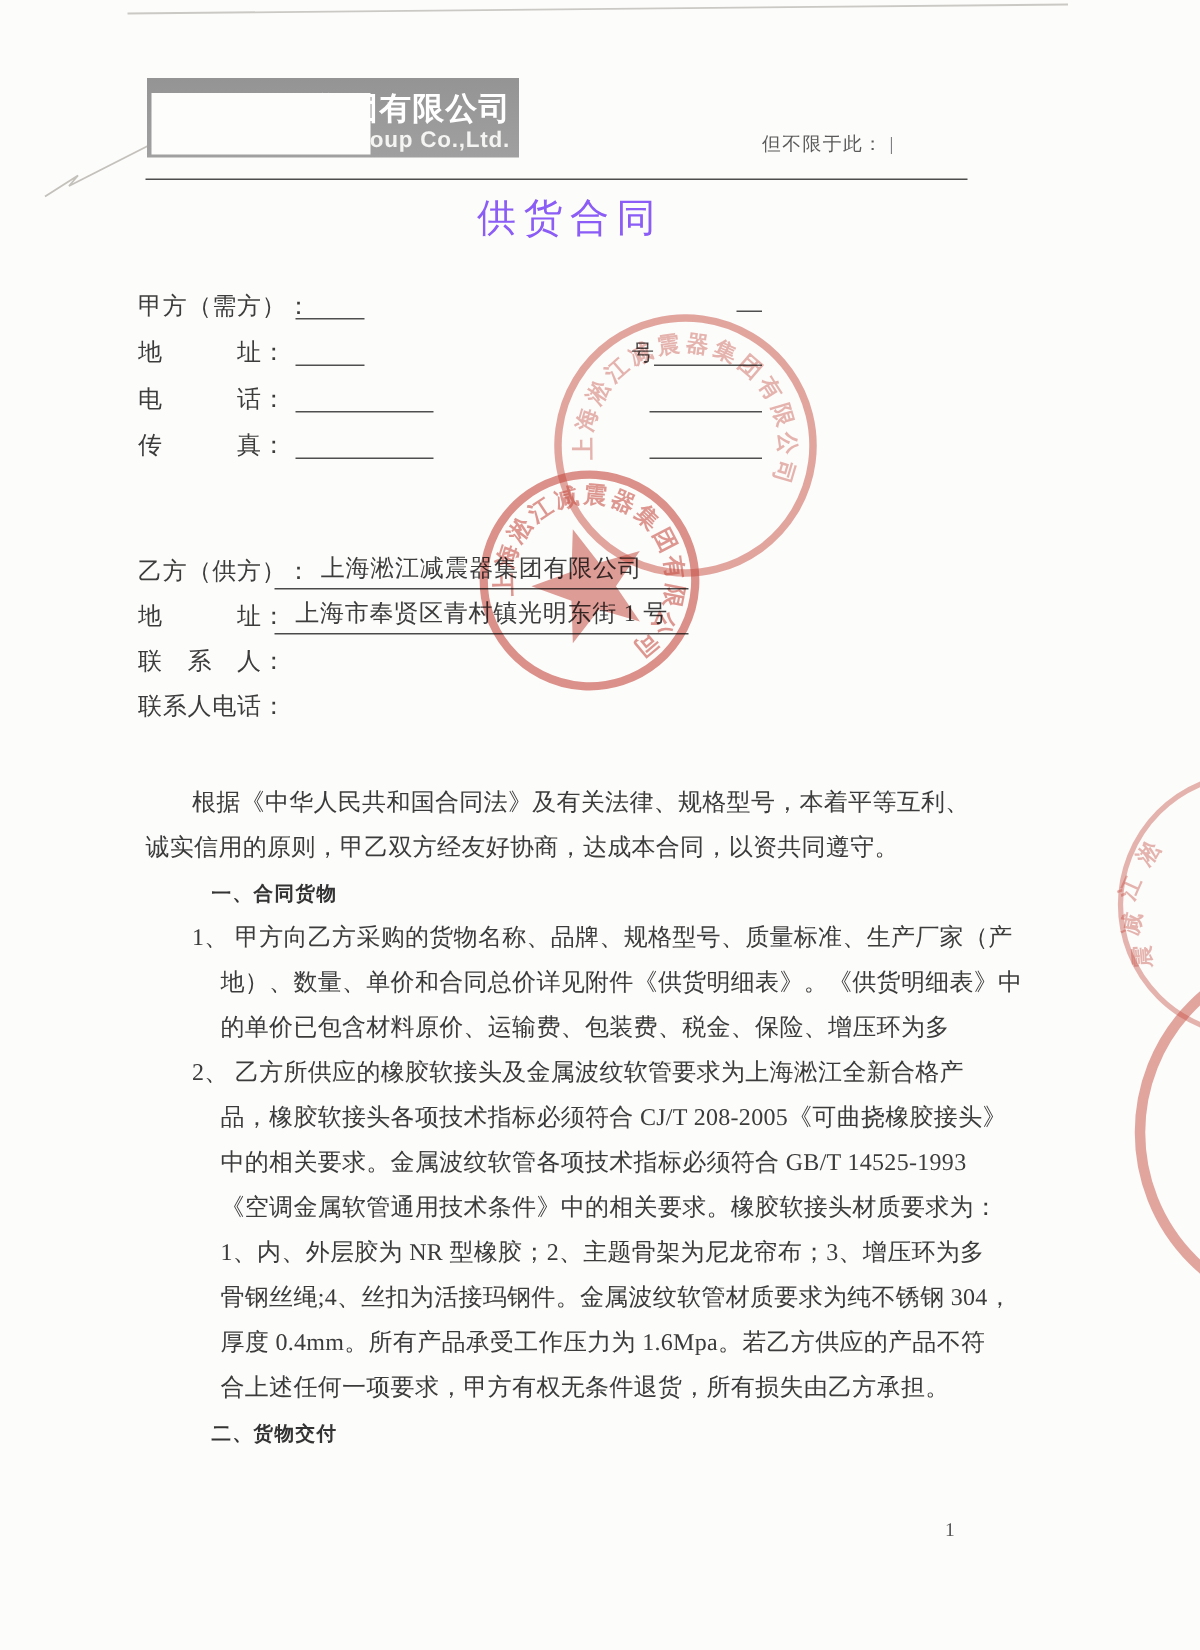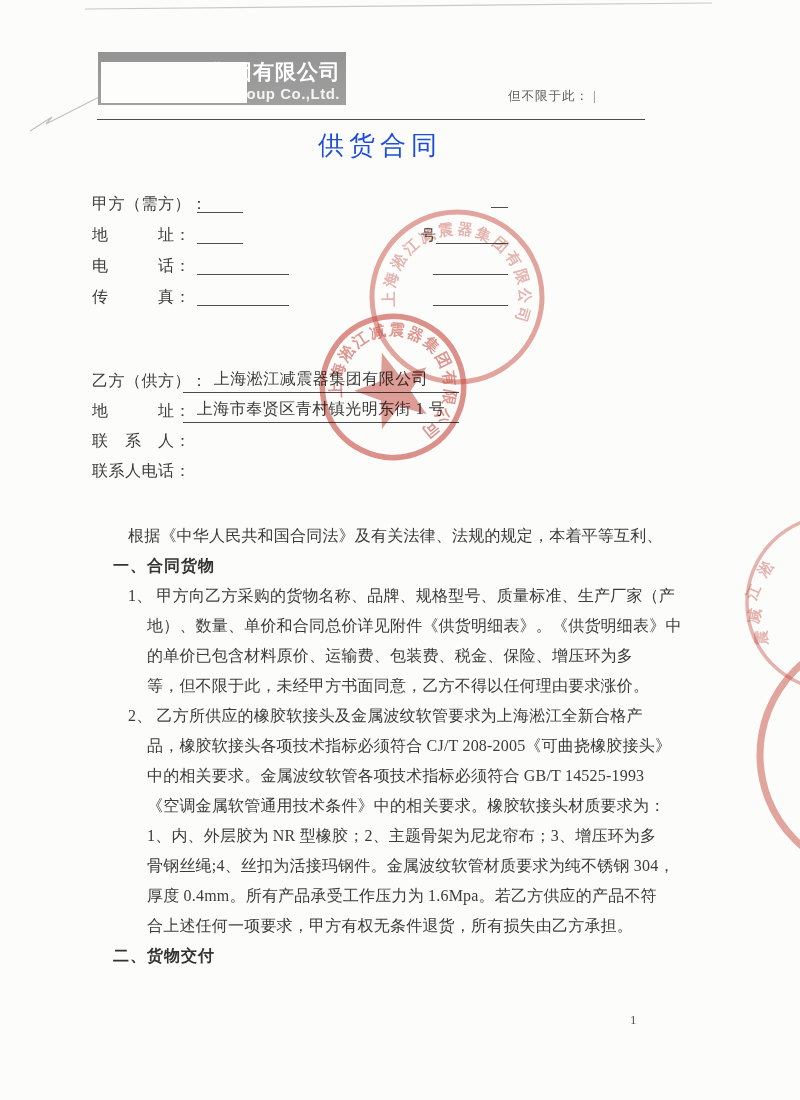--- a/index.html
+++ b/index.html
@@ -13,34 +13,34 @@
     background:linear-gradient(180deg,#949494,#a0a0a0); }
   .logo-redact { position:absolute; left:3px; top:10px; width:146px; height:41px; background:#fdfdfc; }
   .logo-cn { position:absolute; right:5px; top:6px; font-family:"Liberation Sans","DejaVu Sans",sans-serif;
     font-weight:bold; font-size:21px; color:#ffffff; letter-spacing:1px; white-space:nowrap; }
   .logo-en { position:absolute; right:6px; top:33px; font-family:"Liberation Sans","DejaVu Sans",sans-serif;
     font-weight:bold; font-size:15px; color:#f4f4f2; letter-spacing:.5px; white-space:nowrap;text-align:center; }
   .contract-no { position:absolute; left:508px; top:88px; font-size:12.5px; color:#5a5a5a; letter-spacing:1px; }
   .contract-no .val { margin-left:4px; color:#6a6a6a; }
   .header-rule { position:absolute; left:97px; top:119px; width:548px; border-top:1.6px solid #4d4d4d; }
   .doc-title { position:absolute; left:97px; top:128px; width:566px; text-align:center;
-    font-size:26px; letter-spacing:5px; color:#1d4ed8; }
+    font-size:26px; letter-spacing:5px; color:#8b5cf6; }
   
   .frow { position:absolute; left:0; width:100%; height:24px; font-size:16px; white-space:nowrap; }
   .frow .lbl { position:absolute; left:92px; top:0; letter-spacing:.5px; }
   .useg { position:absolute; border-bottom:1.1px solid #4f4f4f; height:20px; }
   .rchar { position:absolute; top:1px; font-size:15px; color:#4a4a4a; }
   .vbox { position:absolute; left:183px; top:-2px; width:276px; height:23px;
     border-bottom:1.1px solid #4a4a4a; text-align:center; font-size:16px; letter-spacing:.5px; }
   
   .body-block { position:absolute; left:97px; top:521px; width:568px; }
   .line { height:30px; line-height:30px; font-size:16px; letter-spacing:.2px; white-space:nowrap; color:#3b3b3b; }
   .line.indent { margin-left:31px; }
-  .line.heading { margin-left:16px; font-family:"Liberation Sans","DejaVu Sans",sans-serif;
-    font-weight:600; font-size:16px; letter-spacing:1px; color:#333; }
+  .line.heading { margin-left:44px; font-family:"Liberation Sans","DejaVu Sans",sans-serif;
+    font-weight:600; font-size:13px; letter-spacing:1px; color:#333; }
   .item-lines > div { margin-left:50px; }
   .item-lines > div:first-of-type { margin-left:31px; }
   .page-num { position:absolute; left:630px; top:1012px; font-size:13px; color:#555; }
   
   .stamps, .artifacts { position:absolute; left:0; top:0; pointer-events:none; }
   .stamps { mix-blend-mode:multiply; }
   .seal-text { font-family:"Liberation Sans","DejaVu Sans",sans-serif; font-weight:bold; }
 </style>
 </head>
 <body>
@@ -95,28 +95,28 @@
     <span class="vbox">上海市奉贤区青村镇光明东街 1 号</span>
   </div>
   <div class="frow" style="top:431px">
     <span class="lbl">联　系　人：</span>
   </div>
   <div class="frow" style="top:461px">
     <span class="lbl">联系人电话：</span>
   </div>
 
   <div class="body-block">
-    <div class="line indent">根据《中华人民共和国合同法》及有关法律、法规的规定，本着平等互利、</div>
+    <div class="line indent">根据《中华人民共和国合同法》及有关法律、规格型号，本着平等互利、</div>
+    <div class="line">诚实信用的原则，甲乙双方经友好协商，达成本合同，以资共同遵守。</div>
     <div class="line heading">一、合同货物</div>
     <div class="item-lines">
 
     <div class="line">1、 甲方向乙方采购的货物名称、品牌、规格型号、质量标准、生产厂家（产</div>
         <div class="line">地）、数量、单价和合同总价详见附件《供货明细表》。《供货明细表》中</div>
         <div class="line">的单价已包含材料原价、运输费、包装费、税金、保险、增压环为多</div>
-        <div class="line">等，但不限于此，未经甲方书面同意，乙方不得以任何理由要求涨价。</div>
       </div>
     <div class="item-lines">
 
     <div class="line">2、 乙方所供应的橡胶软接头及金属波纹软管要求为上海淞江全新合格产</div>
         <div class="line">品，橡胶软接头各项技术指标必须符合 CJ/T 208-2005《可曲挠橡胶接头》</div>
         <div class="line">中的相关要求。金属波纹软管各项技术指标必须符合 GB/T 14525-1993</div>
         <div class="line">《空调金属软管通用技术条件》中的相关要求。橡胶软接头材质要求为：</div>
         <div class="line">1、内、外层胶为 NR 型橡胶；2、主题骨架为尼龙帘布；3、增压环为多</div>
         <div class="line">骨钢丝绳;4、丝扣为活接玛钢件。金属波纹软管材质要求为纯不锈钢 304，</div>
         <div class="line">厚度 0.4mm。所有产品承受工作压力为 1.6Mpa。若乙方供应的产品不符</div>

